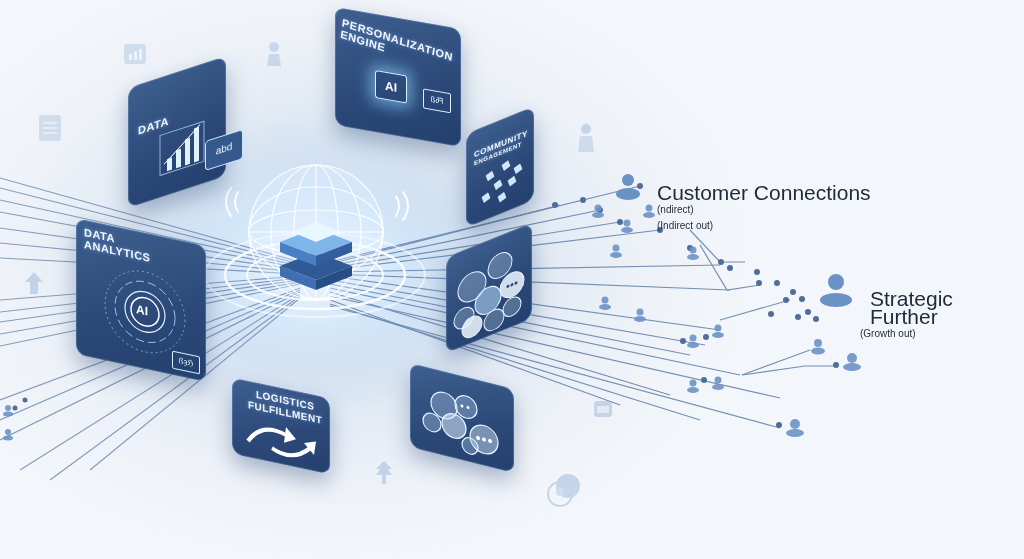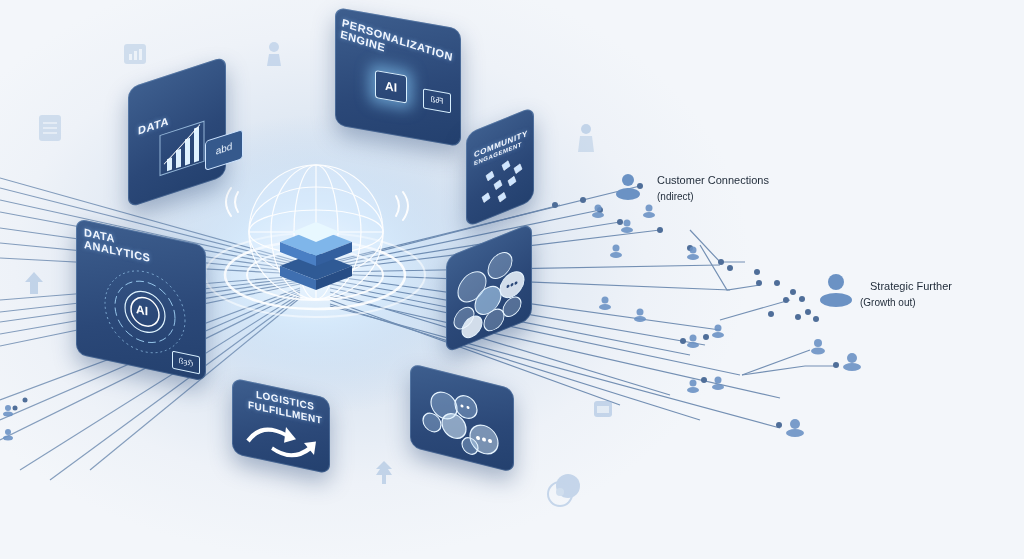--- a/index.html
+++ b/index.html
@@ -9,21 +9,21 @@
     font-family: "Liberation Sans", sans-serif;
   }
   .layer { position:absolute; left:0; top:0; width:1024px; height:559px; }
   .card {
     position:absolute; background: linear-gradient(160deg, #3e5f8f 0%, #2b4878 60%, #23406e 100%);
     border-radius:10px; box-shadow: 0 10px 22px rgba(30,60,110,0.35), inset 0 0 0 1px rgba(160,200,240,0.25);
     color:#eaf3ff; overflow:hidden;
   }
   .card-title { position:absolute; font-weight:bold; letter-spacing:0.5px; font-size:11px; line-height:12px; color:#f2f7ff; text-shadow:0 0 4px rgba(150,200,255,0.6); }
   .label { position:absolute; color:#1e2a38; font-family:"Liberation Sans", sans-serif; }
-  .lbl-main { font-size:11px; line-height:18px; }
+  .lbl-main { font-size:21px; line-height:18px;margin-top:13px; }
   .lbl-sub { font-size:10px; line-height:16px; }
   .ghost { position:absolute; opacity:0.45; }
 </style>
 </head>
 <body>
 
 <svg class="layer" viewBox="0 0 1024 559" width="1024" height="559">
   <defs>
     <radialGradient id="hubGlow" cx="50%" cy="50%" r="50%">
       <stop offset="0%" stop-color="#ffffff" stop-opacity="0.95"></stop>
@@ -376,17 +376,18 @@
     <ellipse cx="14" cy="22" rx="12" ry="6" fill="#6b92c4"></ellipse>
 </svg>
 <svg width="36" height="36" style="position:absolute;left:818px;top:272px;">
   <circle cx="18" cy="10" r="8" fill="#6b92c4"></circle>
     <ellipse cx="18" cy="28" rx="16" ry="7" fill="#6b92c4"></ellipse>
 </svg>
 
 <div class="label" style="left:657px;top:171px;">
   <div class="lbl-main">Customer Connections</div>
   <div class="lbl-sub">(ndirect)</div>
+  <div class="lbl-sub">(Indirect out)</div>
 </div>
 <div class="label" style="left:860px;top:277px;">
   <div class="lbl-main" style="margin-left:10px;">Strategic Further</div>
   <div class="lbl-sub">(Growth out)</div>
 </div>
 
 </body></html>

